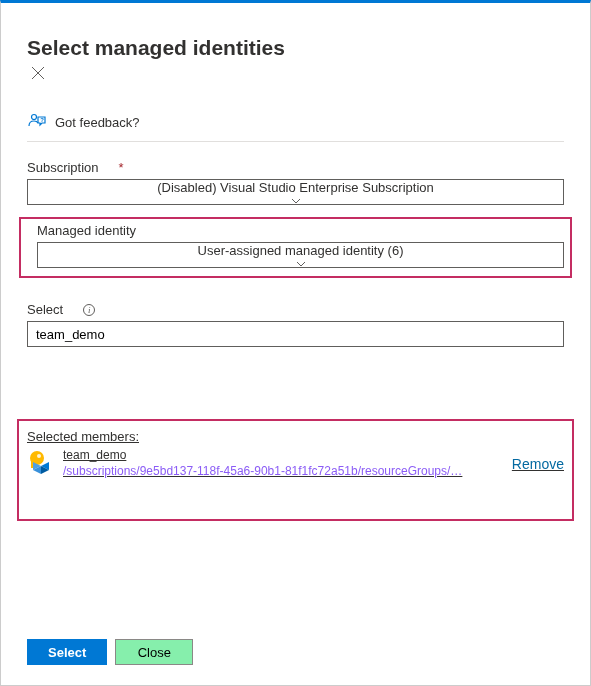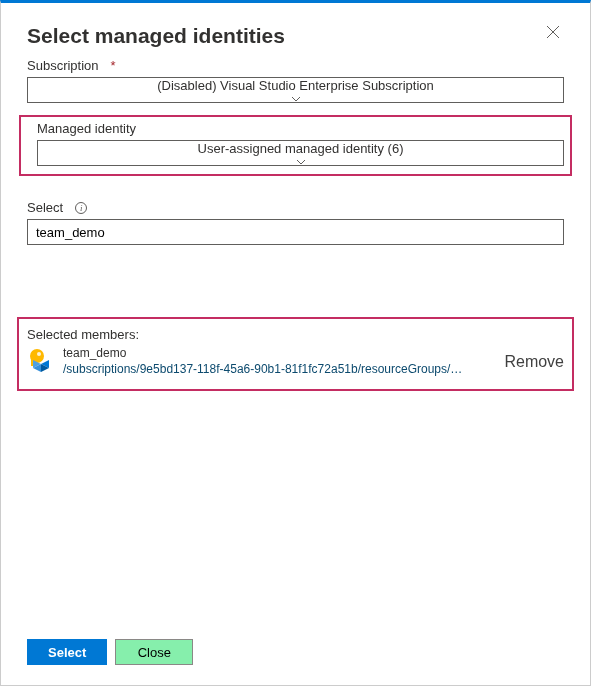--- a/index.html
+++ b/index.html
@@ -12,22 +12,23 @@
       height: 686px;
       border: 1px solid #ccc;
       border-top: 3px solid #0078d4;
       position: relative;
       display: flex;
       flex-direction: column;
     }
     .header {
       display: flex;
       justify-content: space-between;
-      align-items: flex-end;
-      padding: 16px 26px 10px 26px;
+      align-items: flex-start;
+      padding: 33px 26px 10px 26px;
+      flex-direction: column;
     }
     .title {
       font-size: 21px;
       font-weight: 600;
       color: #323130;
     }
     .close-x {
       font-size: 18px;
       font-weight: 300;
       cursor: pointer;
@@ -52,21 +53,21 @@
     .feedback-text {
       font-size: 13px;
       color: #323130;
     }
     .field-label {
       font-size: 13px;
       color: #323130;
       margin-bottom: 4px;
       display: flex;
       align-items: center;
-      gap: 12px;
+      gap: 20px;
     }
     .req { color: #a4262c; }
     .select-box {
       width: 100%;
       height: 26px;
       border: 1px solid #605e5c;
       padding: 0 8px;
       display: flex;
       align-items: center;
       justify-content: space-between;
@@ -117,36 +118,37 @@
     }
     .member-icon { flex-shrink: 0; }
     .member-text {
       flex: 1;
       min-width: 0;
       font-size: 12px;
       line-height: 1.3;
     }
     .member-name { color: #323130; }
     .member-path {
-      color: #0c4a6e;
+      color: #8b5cf6;
       white-space: nowrap;
       overflow: hidden;
       text-overflow: ellipsis;
     }
     .remove-link {
-      color: #404040;
-      font-size: 16px;
+      color: #0369a1;
+      font-size: 14px;
       cursor: pointer;
       flex-shrink: 0;
       margin-left: 6px;
     }
     .selected-box {
       border: 2px solid #c42d62;
-      padding: 8px 8px 4px 8px;
+      padding: 8px 8px 32px 8px;
       margin: 0 -10px;
+      text-decoration: underline;
     }
     .footer {
       padding: 14px 26px 20px 26px;
       display: flex;
       gap: 8px;
     }
     .btn {
       height: 26px;
       padding: 0 20px;
       font-size: 13px;
@@ -170,20 +172,31 @@
   <div class="title">Select managed identities</div>
   <div class="close-x">
     <svg width="14" height="14" viewBox="0 0 14 14">
       <path d="M1 1 L13 13 M13 1 L1 13" stroke="#605e5c" stroke-width="1" fill="none"></path>
     </svg>
   </div>
 </div>
 
 <div class="content">
 
+  <div class="feedback-row">
+    <span class="feedback-icon">
+      <svg width="20" height="18" viewBox="0 0 20 18">
+        <circle cx="7" cy="4" r="2.5" fill="none" stroke="#0078d4" stroke-width="1.2"></circle>
+        <path d="M2 13 Q2 8 7 8 Q10 8 11 10" fill="none" stroke="#0078d4" stroke-width="1.2"></path>
+        <path d="M11 4 L18 4 L18 10 L15 10 L13 12 L13 10 L11 10 Z" fill="none" stroke="#0078d4" stroke-width="1.2"></path>
+        <text x="13.2" y="8.5" font-size="6" fill="#0078d4" font-weight="bold">?</text>
+      </svg>
+    </span>
+    <span class="feedback-text">Got feedback?</span>
+  </div>
 
   <div class="field-group">
     <div class="field-label">
       <span>Subscription</span>
       <span class="req">*</span>
     </div>
     <div class="select-box">
       <span>(Disabled) Visual Studio Enterprise Subscription</span>
       <span class="chev">
         <svg width="10" height="6" viewBox="0 0 10 6">

